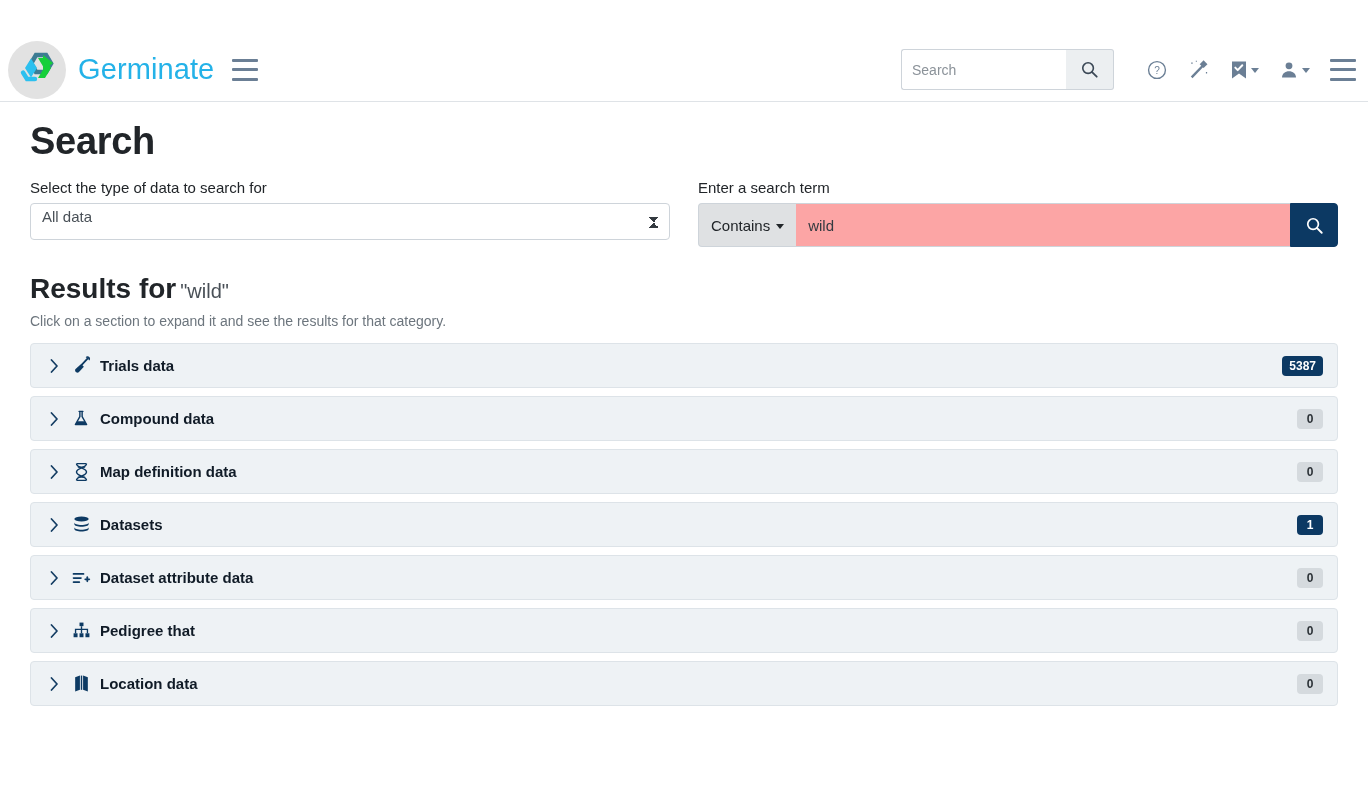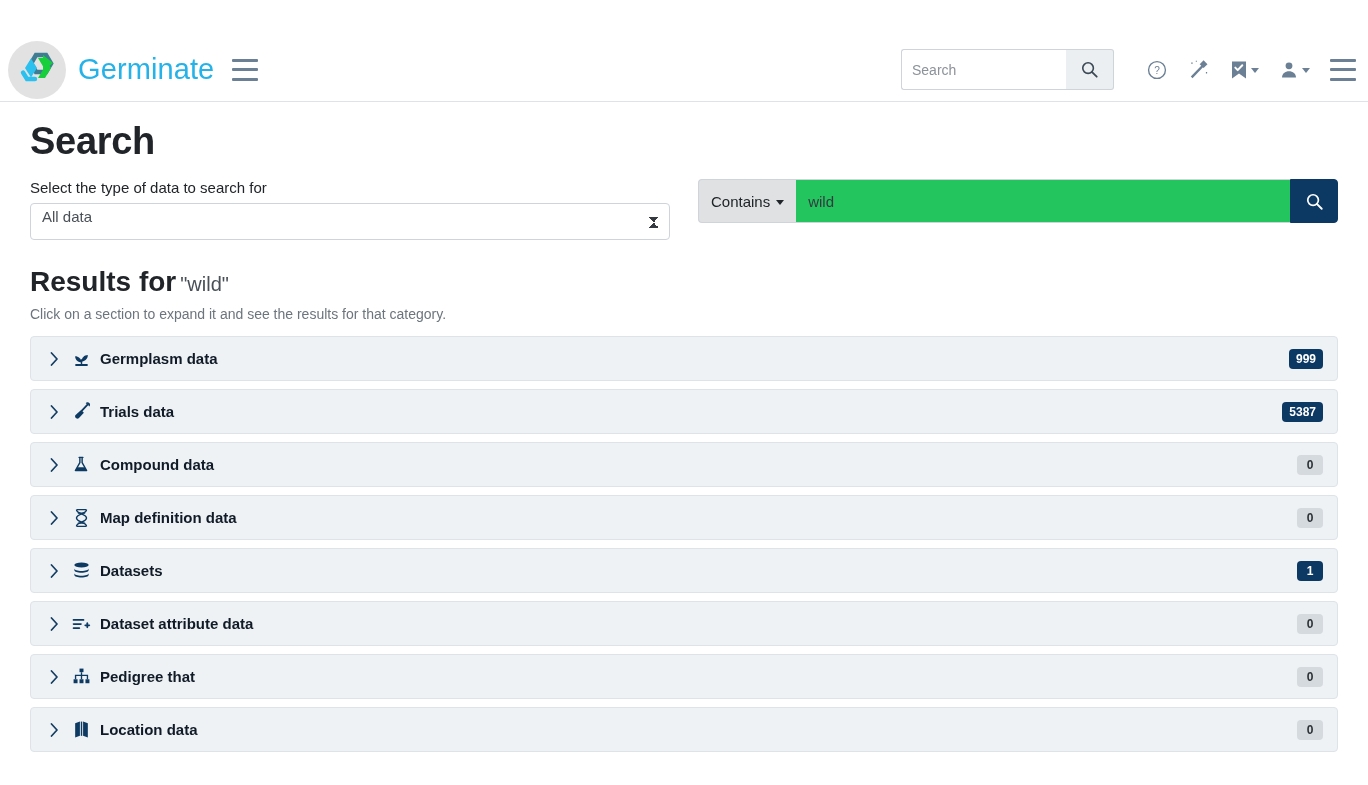--- a/index.html
+++ b/index.html
@@ -195,21 +195,21 @@
   .ig-input {
     flex: 1 1 auto;
     border: 1px solid #ced4da;
     border-left: none;
     border-right: none;
     padding: 0 12px;
     font-size: 15px;
     font-family: "Liberation Sans", sans-serif;
     color: #343a40;
     outline: none;
-    background: #22c55e;
+    background: #fca5a5;
   }
   .ig-btn {
     width: 48px;
     background: #0c3963;
     border: 1px solid #0c3963;
     border-radius: 0 4px 4px 0;
     display: flex; align-items: center; justify-content: center;
     cursor: pointer;
   }
 
@@ -368,20 +368,21 @@
   <div class="form-row">
 
     <div class="form-col-left">
       <label class="form-label">Select the type of data to search for</label>
       <select class="data-type">
         <option>All data</option>
       </select>
     </div>
 
     <div class="form-col-right">
+      <label class="form-label">Enter a search term</label>
       <div class="input-group">
         <div class="ig-prepend">
           <span>Contains</span>
           <span class="caret"></span>
         </div>
         <input class="ig-input" type="text" value="wild" style="">
         <div class="ig-btn">
           <svg width="19" height="19" viewBox="0 0 20 20">
             <circle cx="8.5" cy="8.5" r="5.6" fill="none" stroke="#ffffff" stroke-width="1.8"></circle>
             <line x1="12.7" y1="12.7" x2="17.6" y2="17.6" stroke="#ffffff" stroke-width="2" stroke-linecap="round"></line>
@@ -392,37 +393,20 @@
 
   </div>
 
   <h2 class="results-title">
     <span>Results for</span><span class="q">"wild"</span>
   </h2>
   <p class="results-hint">Click on a section to expand it and see the results for that category.</p>
 
   <div class="accordion">
 
-    <div class="acc-item">
-      <span class="acc-chevron">
-        <svg width="9" height="14" viewBox="0 0 9 14">
-            <path d="M1.5 1 L7 7 L1.5 13" fill="none" stroke="#143d63" stroke-width="1.7" stroke-linecap="round" stroke-linejoin="round"></path>
-          </svg>
-      </span>
-      <span class="acc-icon">
-        <svg width="19" height="19" viewBox="0 0 24 24">
-          <path d="M12 17 C12 12 8 9 4 9 C4 14 8 16.5 12 17 Z" fill="#0d3a63"></path>
-          <path d="M12 16 C12 11 15.5 7.5 20 7.5 C20 12.5 16 15.5 12 16 Z" fill="#0d3a63"></path>
-          <rect x="11.1" y="13" width="1.8" height="6" fill="#0d3a63"></rect>
-          <rect x="4" y="19" width="16" height="2.6" rx="1" fill="#0d3a63"></rect>
-        </svg>
-      </span>
-      <span class="acc-label">Germplasm data</span>
-      <span class="acc-badge">999</span>
-    </div>
 
 
     <div class="acc-item">
       <span class="acc-chevron">
         <svg width="9" height="14" viewBox="0 0 9 14">
             <path d="M1.5 1 L7 7 L1.5 13" fill="none" stroke="#143d63" stroke-width="1.7" stroke-linecap="round" stroke-linejoin="round"></path>
           </svg>
       </span>
       <span class="acc-icon">
         <svg width="19" height="19" viewBox="0 0 24 24">

